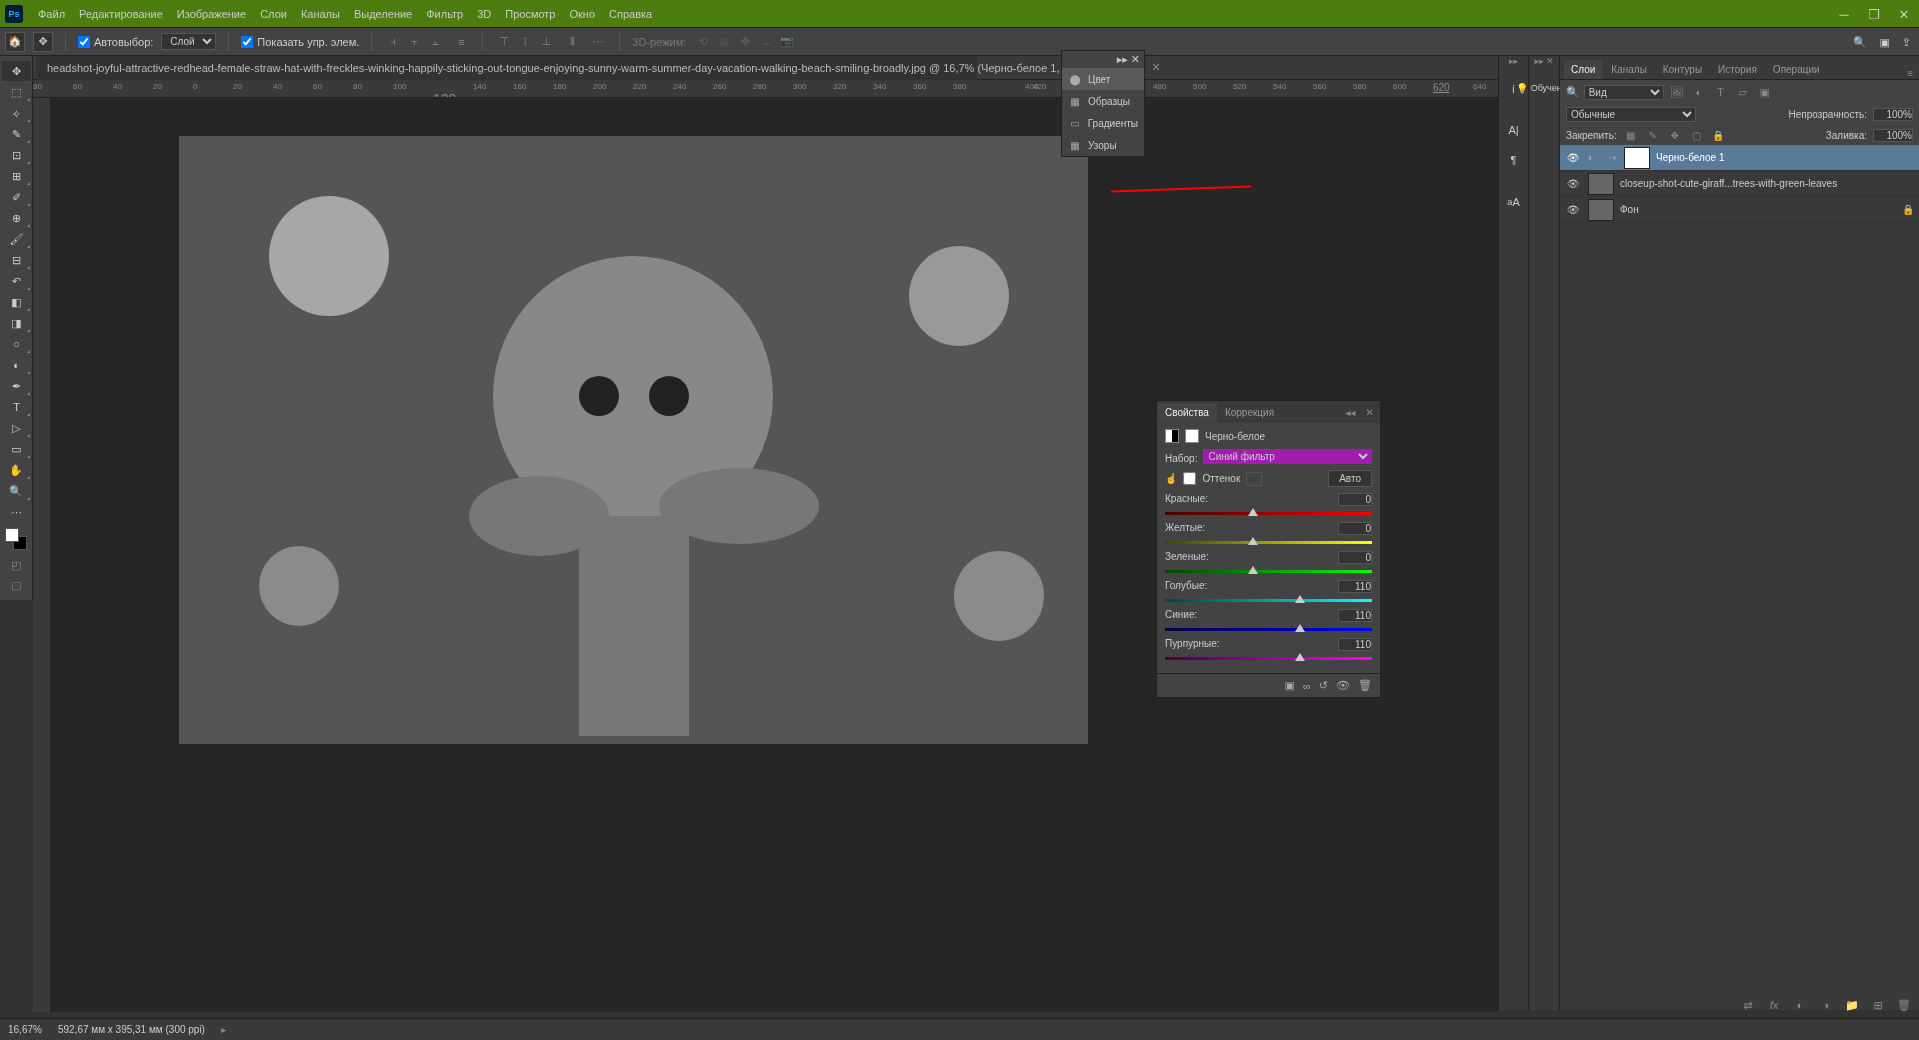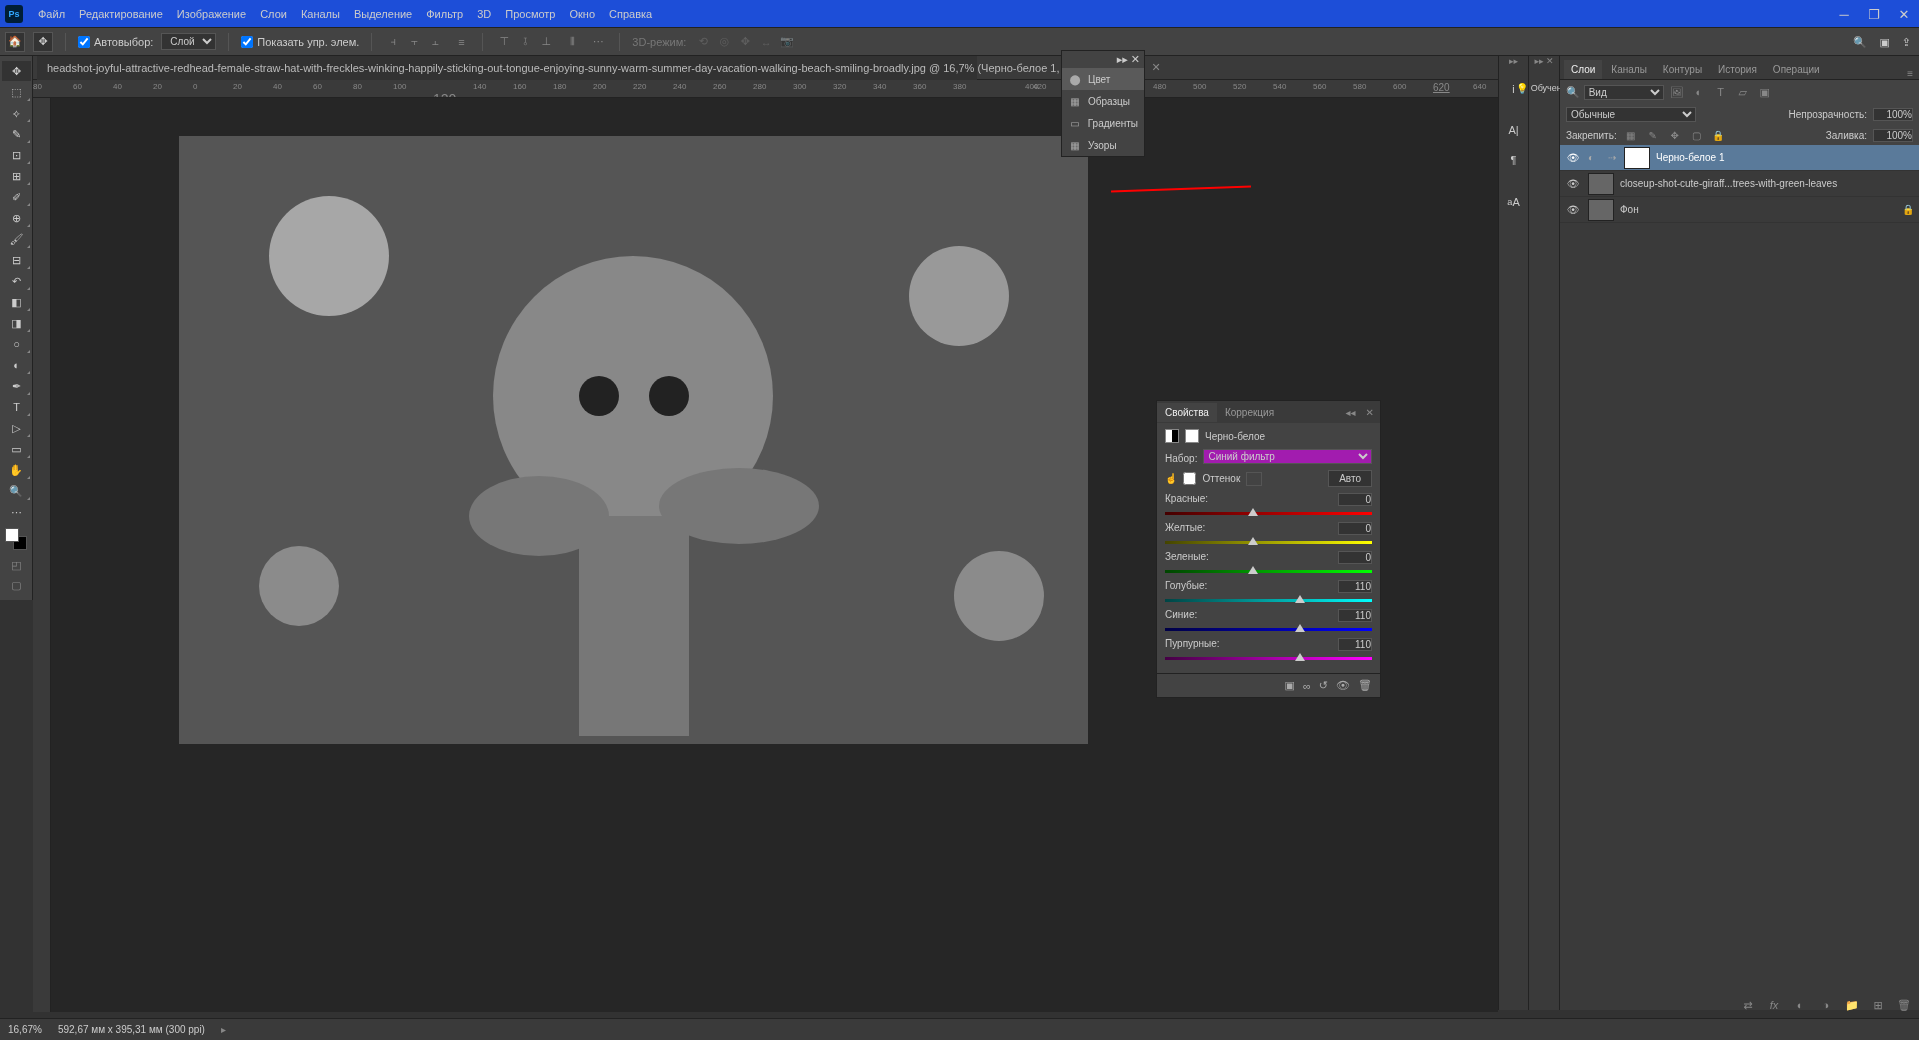--- a/index.html
+++ b/index.html
@@ -1,17 +1,17 @@
 <!DOCTYPE html>
 <html><head>
 <meta charset="utf-8">
 <style>
 * { margin:0; padding:0; box-sizing:border-box; font-family:"Segoe UI",Tahoma,sans-serif; }
 body { background:#323232; color:#ccc; font-size:11px; overflow:hidden; width:1919px; height:1040px; position:relative; }
-.menubar { height:28px; background:#1d4ed8; display:flex; align-items:center; padding:0 5px; border-bottom:1px solid #222; }
+.menubar { height:28px; background:#4d7c0f; display:flex; align-items:center; padding:0 5px; border-bottom:1px solid #222; }
 .menubar .ps-logo { width:18px; height:18px; background:#001e36; color:#31a8ff; border-radius:3px; display:flex; align-items:center; justify-content:center; font-size:9px; font-weight:bold; margin-right:8px; }
 .menubar span { padding:0 7px; cursor:default; }
 .win-controls { position:absolute; right:0; top:0; display:flex; }
 .win-controls div { width:30px; height:28px; display:flex; align-items:center; justify-content:center; font-size:13px; }
 .optbar { height:28px; background:#434343; display:flex; align-items:center; padding:0 5px; border-bottom:1px solid #222; gap:8px; }
 .optbar .home-icon, .optbar .move-icon { width:20px; height:20px; display:flex; align-items:center; justify-content:center; background:#333; border:1px solid #555; }
 .optbar label { display:flex; align-items:center; gap:4px; }
 .optbar input[type=checkbox] { width:12px; height:12px; }
 .optbar select { background:#333; color:#ccc; border:1px solid #555; font-size:10px; padding:1px 4px; }
 .optbar .sep { width:1px; height:18px; background:#555; margin:0 4px; }

